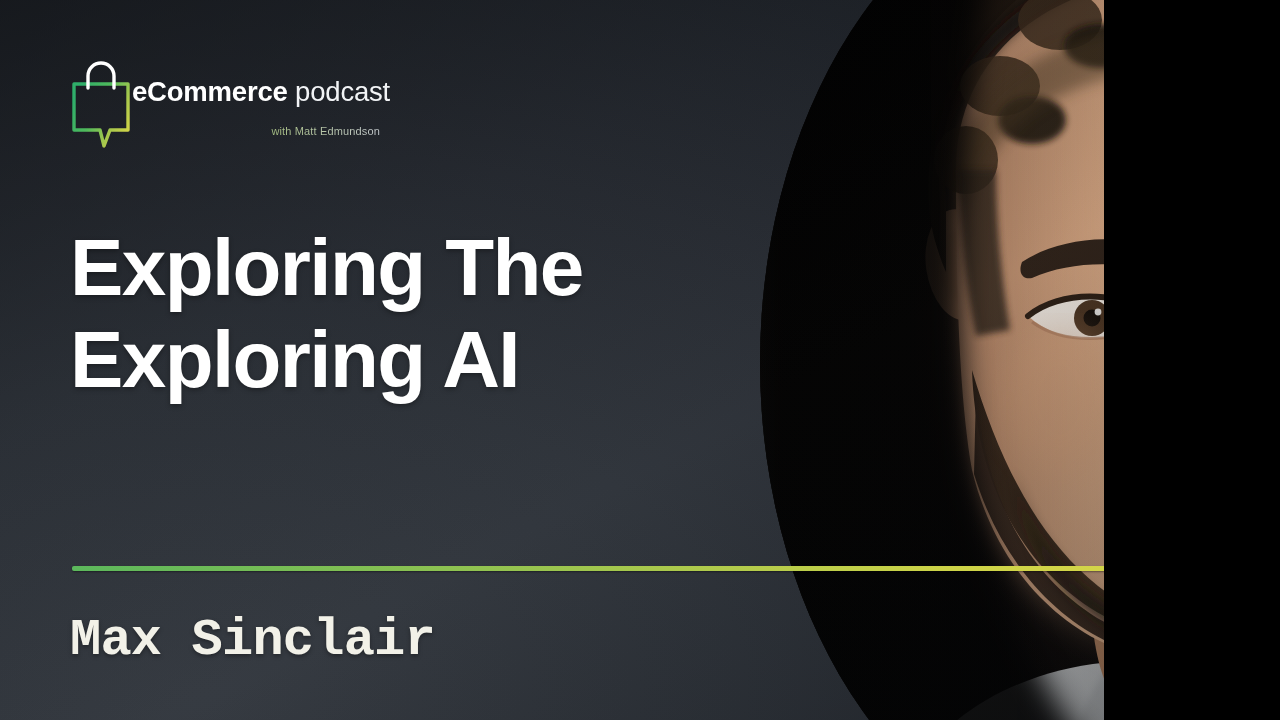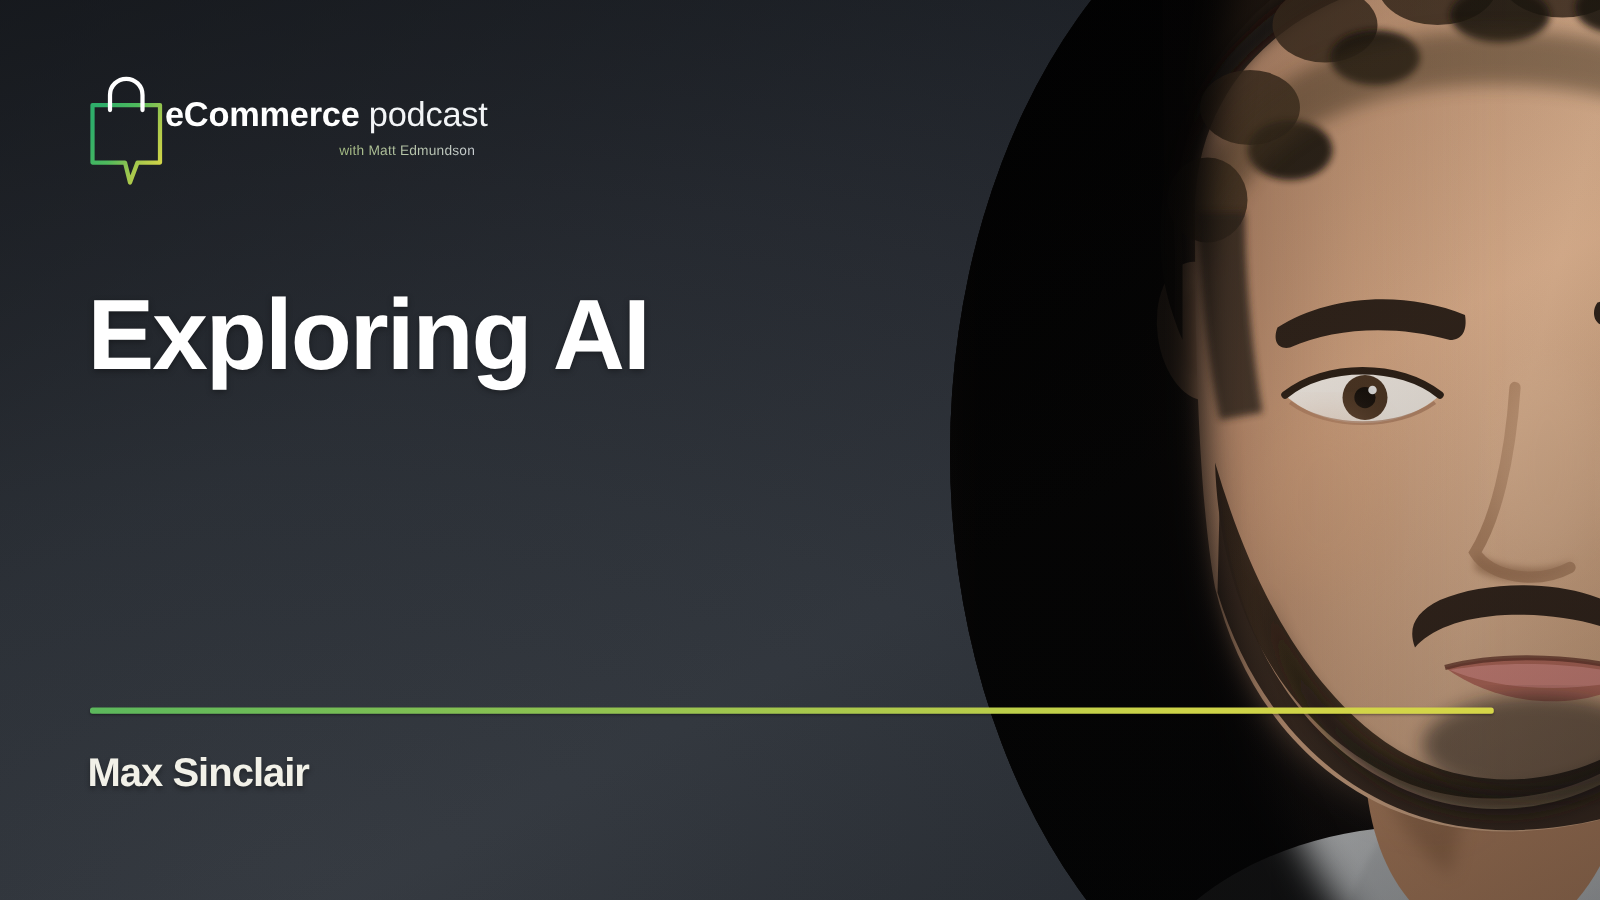--- a/index.html
+++ b/index.html
@@ -7,21 +7,21 @@
 
   html, body {
     width:1280px; height:720px;
     background:#000;
     overflow:hidden;
     font-family:"Liberation Sans", sans-serif;
   }
 
   #card {
     position:relative;
-    width:1280px;
+    width:1104px;
     height:720px;
     overflow:hidden;
     background:#2c3036;
   }
 
   
   .bg-base {
     position:absolute; inset:0;
     background:
       radial-gradient(130% 115% at 18% 96%, #33383f 0%, #2e333a 38%, #282c33 66%, #1e2228 100%);
@@ -53,21 +53,21 @@
     font-size:27.5px;
     line-height:1;
     letter-spacing:-0.2px;
     white-space:nowrap;
     color:#ffffff;
   }
   .logo-title .lt-bold { font-weight:700; }
   .logo-title .lt-light { font-weight:300; color:#f2f4f6; }
 
   .logo-sub {
-    margin-top:9px;
+    margin-top:19px;
     font-size:11px;
     font-weight:400;
     letter-spacing:0.15px;
     white-space:nowrap;
     text-align:right;
     padding-right:2px;
     background:linear-gradient(90deg, #2fae6a 0%, #6fc071 28%, #a8bf86 58%, #c9ced3 100%);
     -webkit-background-clip:text;
     background-clip:text;
     color:transparent;
@@ -105,27 +105,28 @@
     left:72px; top:566px;
     width:1123px; height:5px;
     border-radius:2px;
     background:linear-gradient(90deg, #5cb85c 0%, #76bd55 18%, #a9c84c 52%, #cdd348 78%, #d6d648 100%);
     box-shadow:0 1px 2px rgba(0,0,0,0.4);
   }
 
   
   .guest-name {
     position:absolute;
-    left:70px; top:602px;
-    font-size:32px;
+    left:70px; top:615px;
+    font-size:52px;
     font-weight:700;
     letter-spacing:-0.8px;
     line-height:1;
     color:#f2f1e8;
     text-shadow:0 2px 4px rgba(0,0,0,0.35);
+    font-family:Liberation Mono, monospace;
   }
 </style>
 </head>
 <body>
 
 <div id="card">
 
   <div class="bg-base"></div>
 
   <div class="portrait">
@@ -295,20 +296,21 @@
       </svg>
     </div>
 
     <div class="logo-text-wrap">
       <div class="logo-title"><span class="lt-bold">eCommerce</span> <span class="lt-light">podcast</span></div>
       <div class="logo-sub">with Matt Edmundson</div>
     </div>
   </div>
 
   <h1 class="headline">
+    <span class="hl-line">Exploring The</span>
     <span class="hl-line">Exploring AI</span>
   </h1>
 
   <div class="divider"></div>
 
   <div class="guest-name">Max Sinclair</div>
 
 </div>
 
 </body></html>

